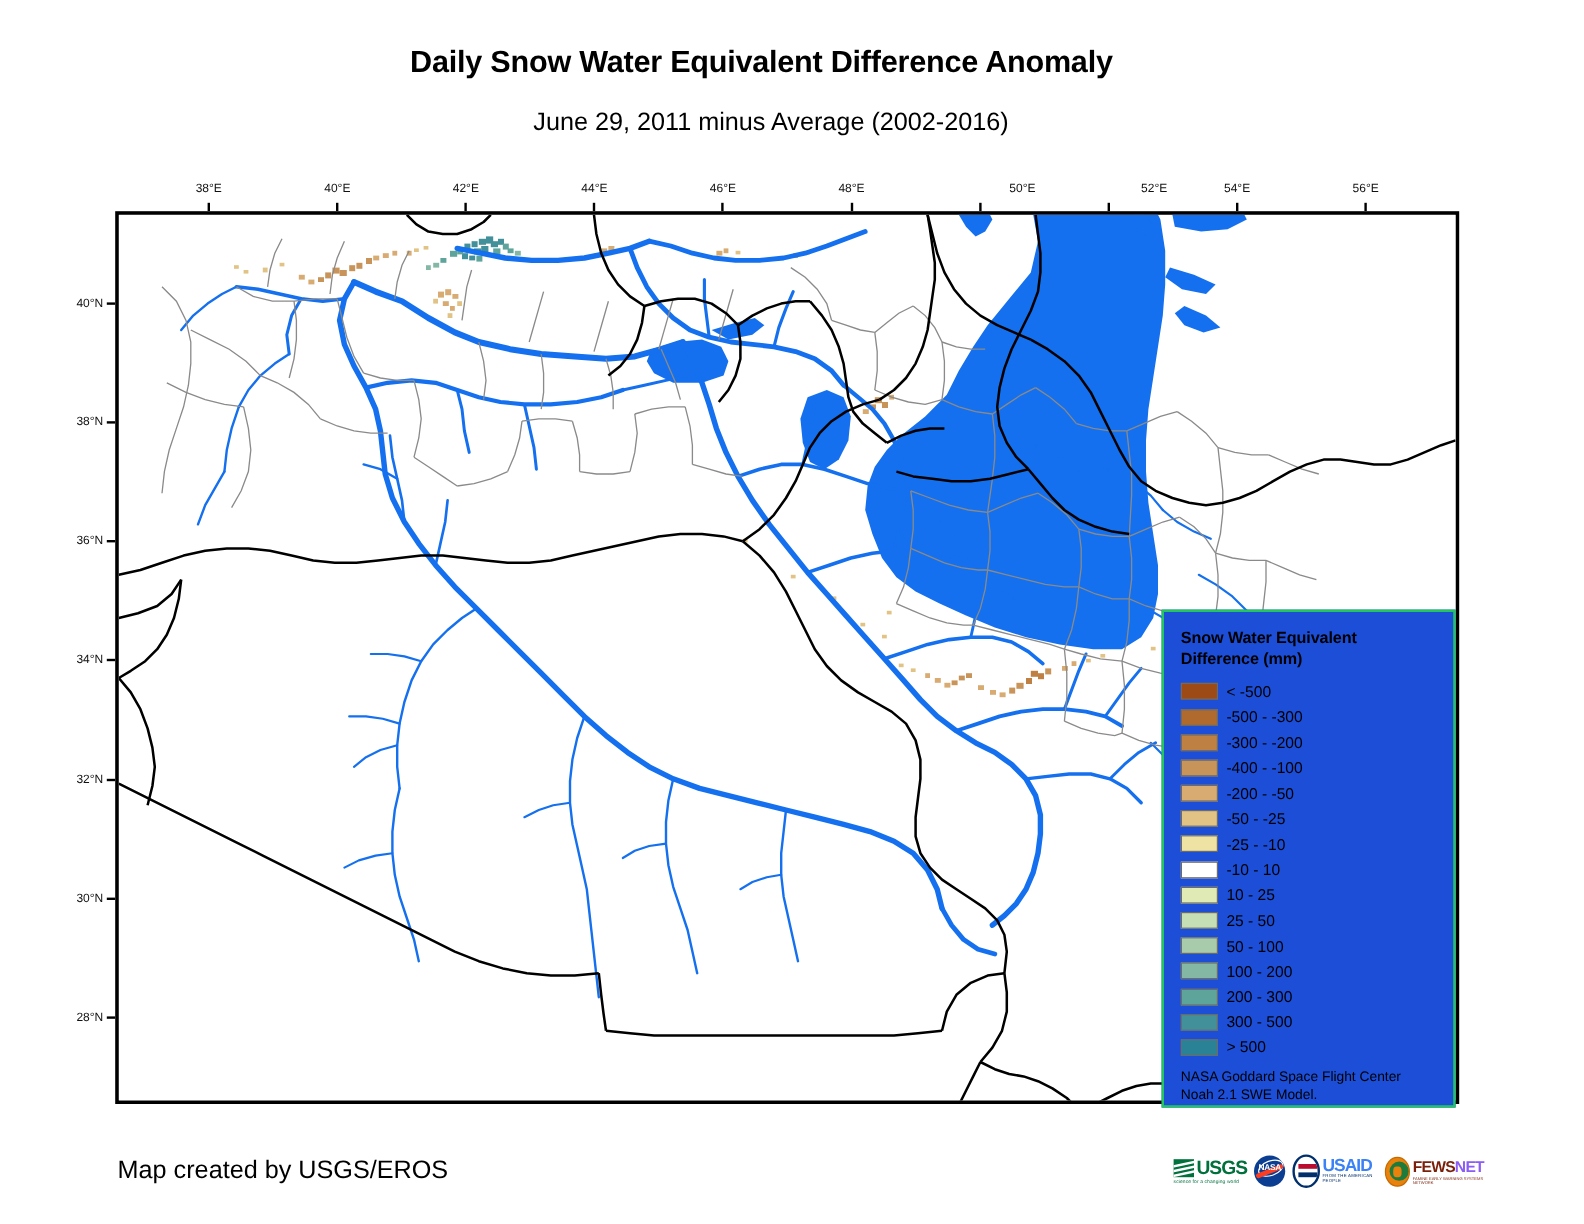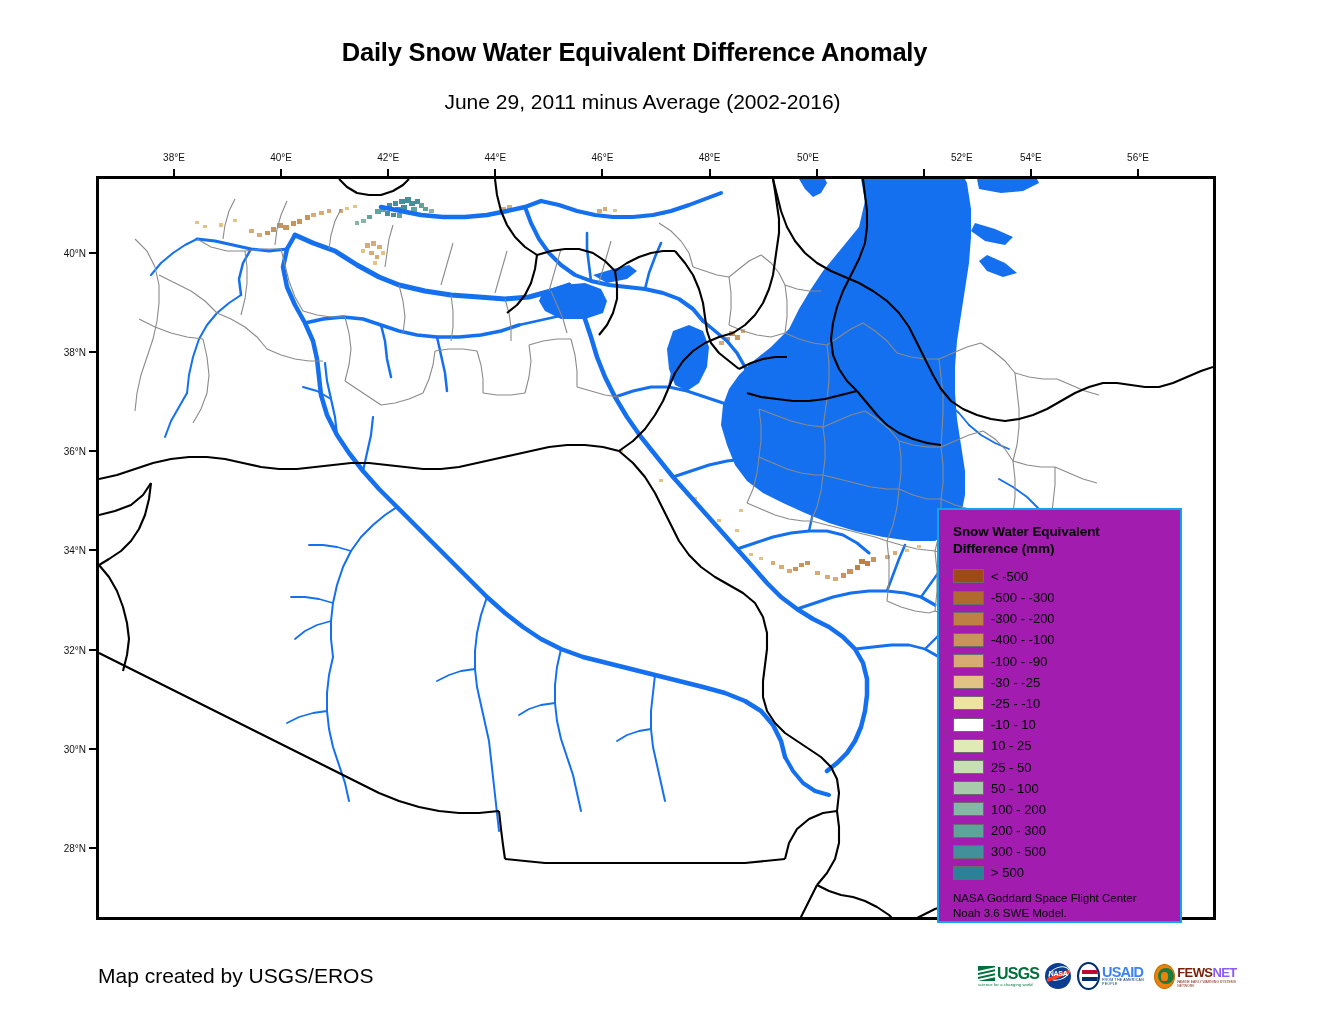--- a/index.html
+++ b/index.html
@@ -39,22 +39,22 @@
   }
   .lon-tick{position:absolute;width:2px;height:7px;background:#000;transform:translateX(-50%);}
   .lat-label{
     position:absolute;font-size:10px;color:#111;
     transform:translateY(-50%);white-space:nowrap;text-align:right;
   }
   .lat-tick{position:absolute;height:2px;width:7px;background:#000;transform:translateY(-50%);}
 
   
   #legend{
-    position:absolute;left:937px;top:508px;width:245px;height:415px;
-    background:#a21caf;border:2px solid #0ea5e9;box-sizing:border-box;
+    position:absolute;left:968px;top:508px;width:245px;height:415px;
+    background:#1d4ed8;border:2px solid #22c55e;box-sizing:border-box;
     padding:14px 12px 8px 14px;
   }
   #legend-title{
     font-size:13.5px;font-weight:bold;line-height:1.25;margin-bottom:8px;
     letter-spacing:-0.1px;
   }
   .legend-row{display:flex;align-items:center;height:21.2px;}
   .legend-swatch{
     width:31px;height:14px;border:1.6px solid #6b6b6b;box-sizing:border-box;
     margin-right:7px;flex:0 0 auto;
@@ -140,21 +140,21 @@
     <div class="lon-label" style="left: 281.096px; top: 152px;">40°E</div>
     <div class="lon-tick" style="left: 388.212px; top: 169px;"></div>
     <div class="lon-label" style="left: 388.212px; top: 152px;">42°E</div>
     <div class="lon-tick" style="left: 495.327px; top: 169px;"></div>
     <div class="lon-label" style="left: 495.327px; top: 152px;">44°E</div>
     <div class="lon-tick" style="left: 602.442px; top: 169px;"></div>
     <div class="lon-label" style="left: 602.442px; top: 152px;">46°E</div>
     <div class="lon-tick" style="left: 709.558px; top: 169px;"></div>
     <div class="lon-label" style="left: 709.558px; top: 152px;">48°E</div>
     <div class="lon-tick" style="left: 816.673px; top: 169px;"></div>
-    <div class="lon-label" style="left: 808px; top: 152px;">50°E</div>
+    <div class="lon-label" style="left: 852px; top: 152px;">50°E</div>
     <div class="lon-tick" style="left: 923.788px; top: 169px;"></div>
     <div class="lon-label" style="left: 923.788px; top: 152px; margin-left: 38px;">52°E</div>
     <div class="lon-tick" style="left: 1030.9px; top: 169px;"></div>
     <div class="lon-label" style="left: 1030.9px; top: 152px;">54°E</div>
     <div class="lon-tick" style="left: 1138.02px; top: 169px;"></div>
     <div class="lon-label" style="left: 1138.02px; top: 152px;">56°E</div>
     <div class="lat-tick" style="top: 253.295px; left: 89px;"></div>
     <div class="lat-label" style="top: 253.295px; left: 48px; width: 38px;">40°N</div>
     <div class="lat-tick" style="top: 352.356px; left: 89px;"></div>
     <div class="lat-label" style="top: 352.356px; left: 48px; width: 38px;">38°N</div>
@@ -610,25 +610,25 @@
       <div class="legend-row">
         <div class="legend-swatch" style="background: rgb(191, 128, 68);"></div>
         <div class="legend-label">-300 - -200</div>
       </div>
       <div class="legend-row">
         <div class="legend-swatch" style="background: rgb(201, 148, 90);"></div>
         <div class="legend-label">-400 - -100</div>
       </div>
       <div class="legend-row">
         <div class="legend-swatch" style="background: rgb(215, 171, 114);"></div>
-        <div class="legend-label">-100 - -90</div>
+        <div class="legend-label">-200 - -50</div>
       </div>
       <div class="legend-row">
         <div class="legend-swatch" style="background: rgb(226, 195, 134);"></div>
-        <div class="legend-label">-30 - -25</div>
+        <div class="legend-label">-50 - -25</div>
       </div>
       <div class="legend-row">
         <div class="legend-swatch" style="background: rgb(239, 227, 163);"></div>
         <div class="legend-label">-25 - -10</div>
       </div>
       <div class="legend-row">
         <div class="legend-swatch" style="background: rgb(255, 255, 255);"></div>
         <div class="legend-label">-10 - 10</div>
       </div>
       <div class="legend-row">
@@ -654,21 +654,21 @@
       <div class="legend-row">
         <div class="legend-swatch" style="background: rgb(66, 144, 154);"></div>
         <div class="legend-label">300 - 500</div>
       </div>
       <div class="legend-row">
         <div class="legend-swatch" style="background: rgb(42, 130, 150);"></div>
         <div class="legend-label">&gt; 500</div>
       </div>
     </div>
   <div id="legend-note">NASA Goddard Space Flight Center
-Noah 3.6 SWE Model.</div>
+Noah 2.1 SWE Model.</div>
 </div>
 
 <div id="credit">Map created by USGS/EROS</div>
 
 <div id="logos">
 
   <div class="logo">
     <div class="usgs-wrap">
       <div class="usgs-top">
         <div class="usgs-mark">

